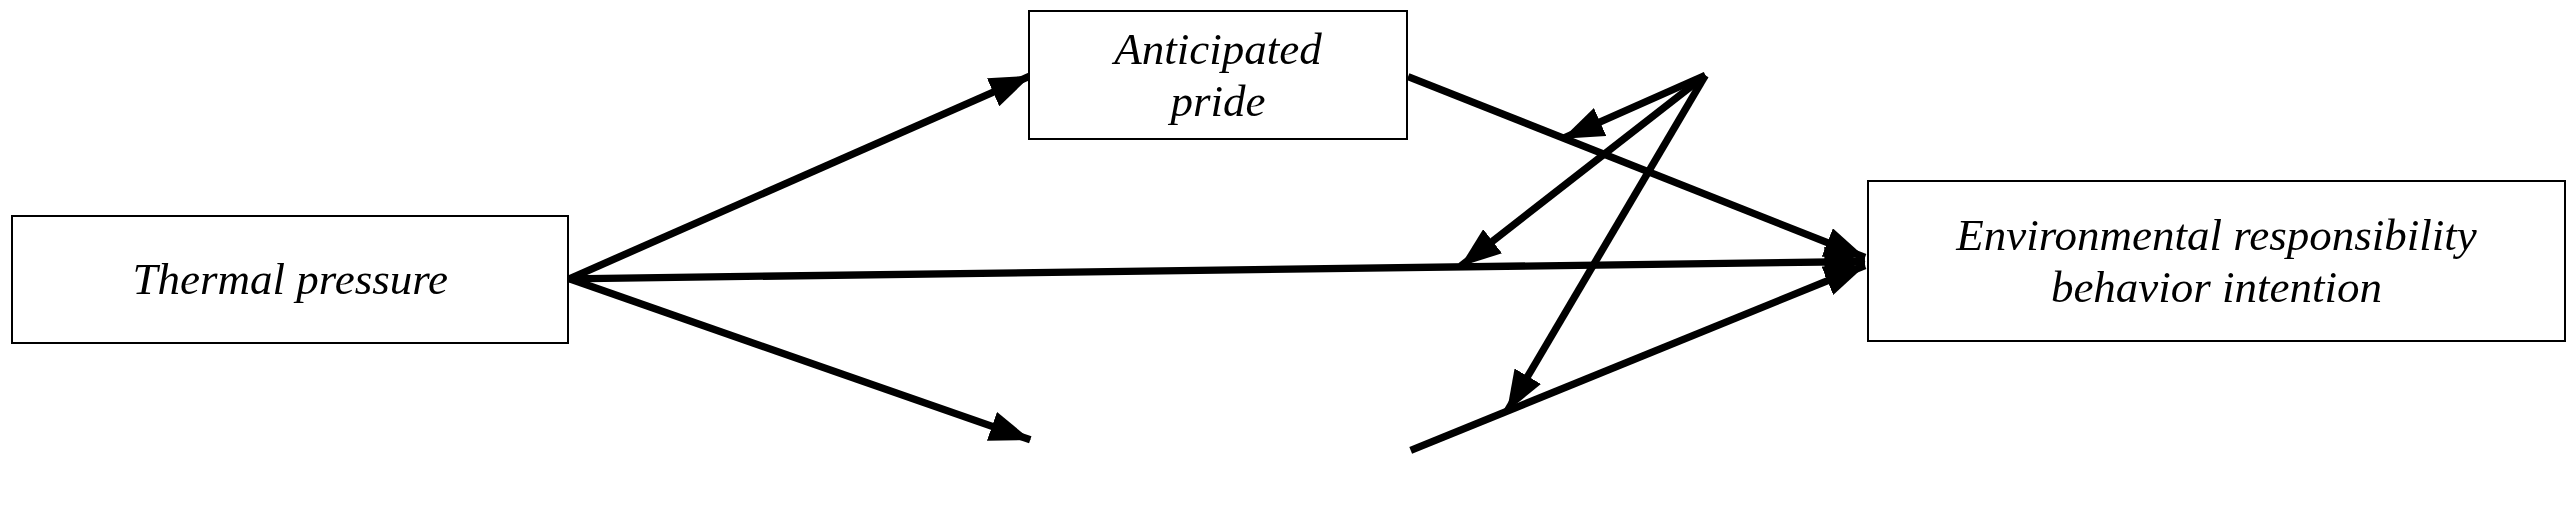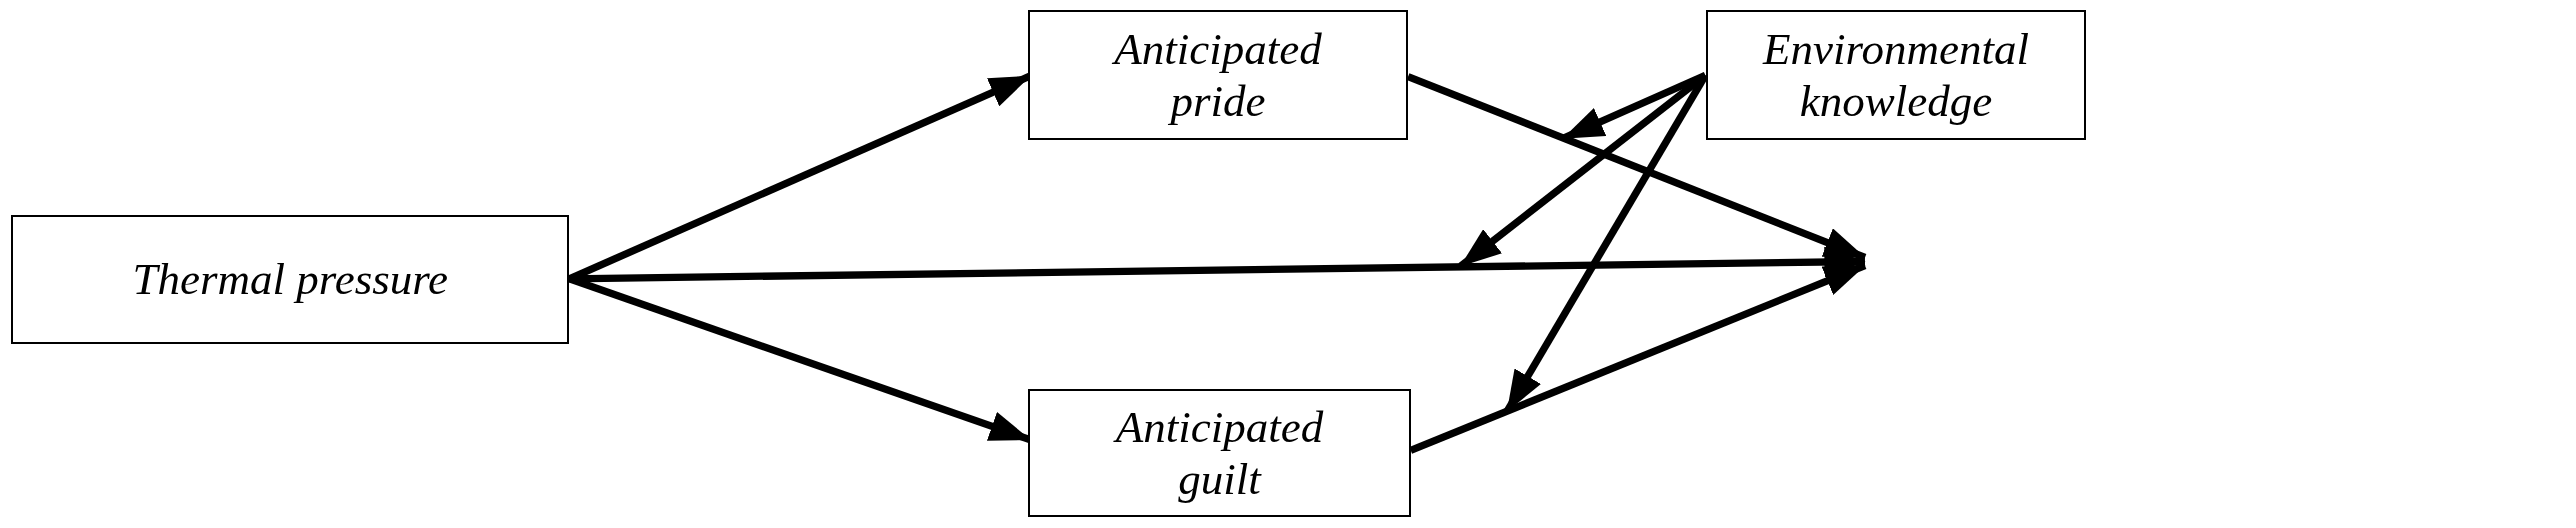--- a/index.html
+++ b/index.html
@@ -84,23 +84,20 @@
   </svg>
 
   <div class="node node-thermal">
     <span>Thermal pressure</span>
   </div>
 
   <div class="node node-pride">
     <span>Anticipated pride</span>
   </div>
 
-  <div class="node node-guilt">
-    <span>Anticipated guilt</span>
+
+
+  <div class="node node-intention">
+    <span>Environmental responsibility behavior intention</span>
   </div>
-
-  <div class="node node-knowledge">
-    <span>Environmental knowledge</span>
-  </div>
-
 
 </div>
 
 
 </body></html>

